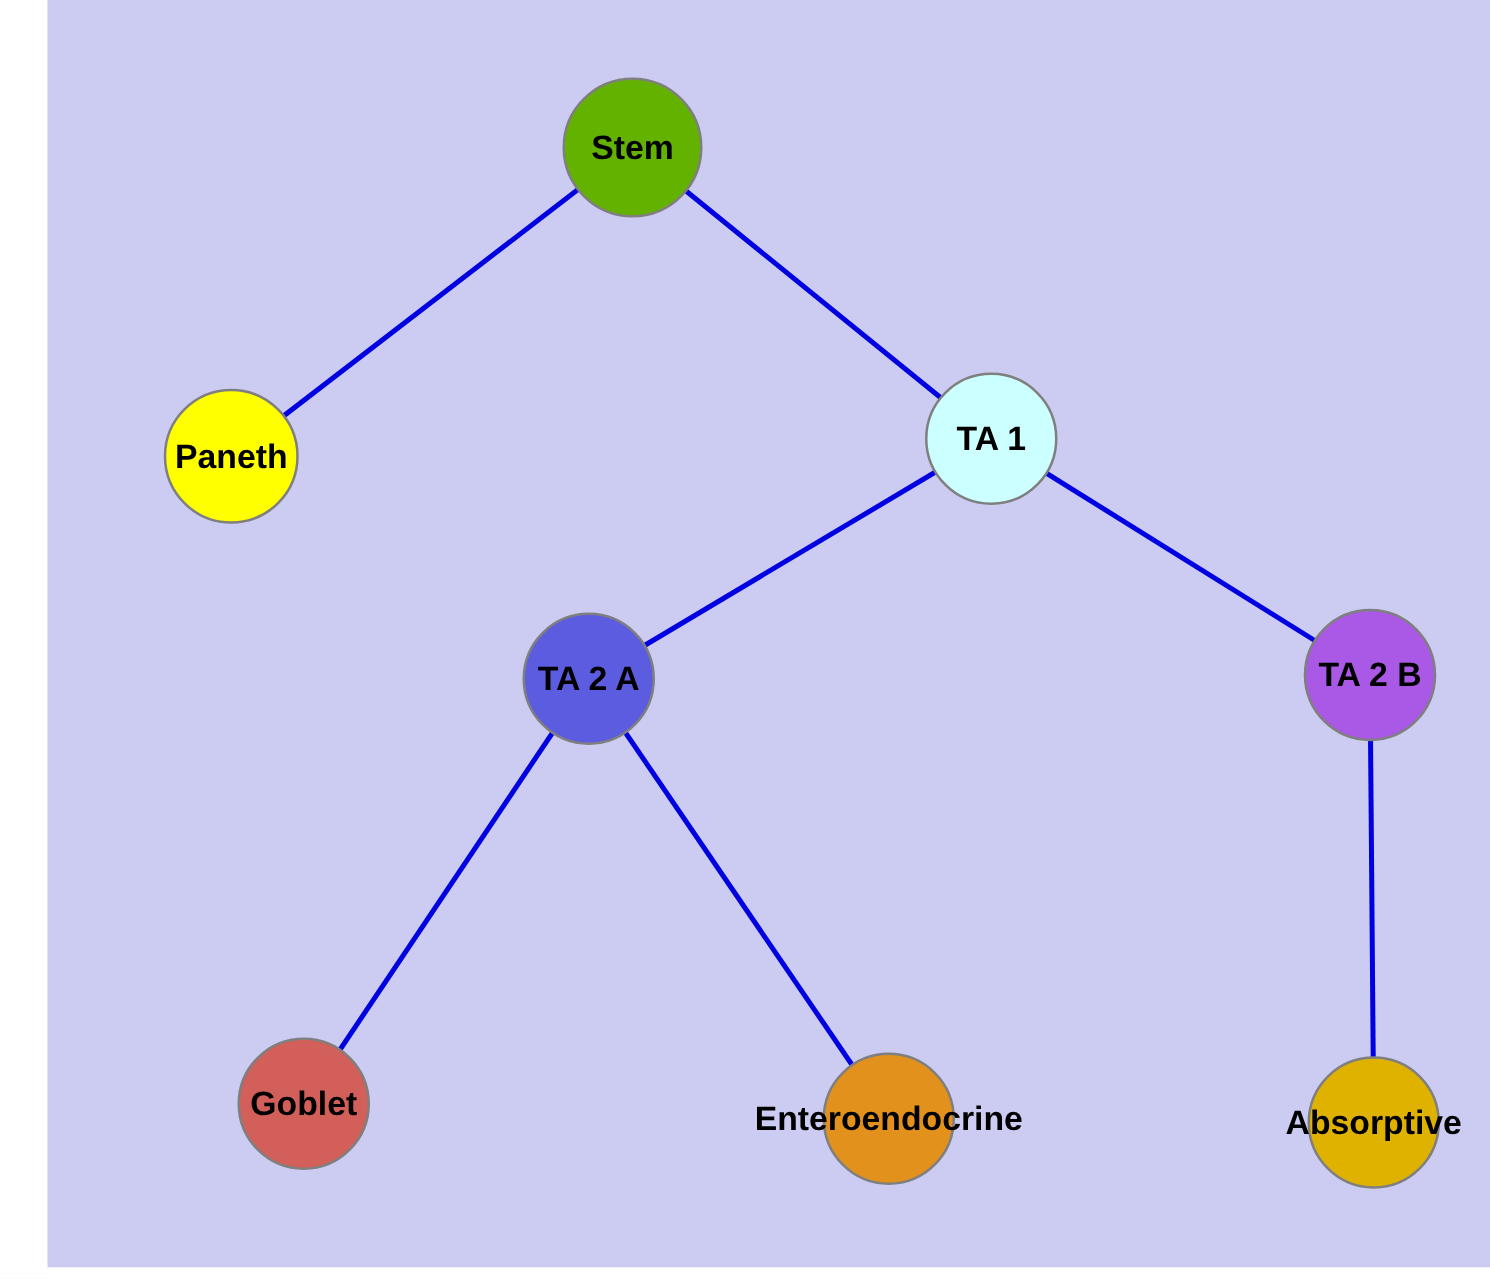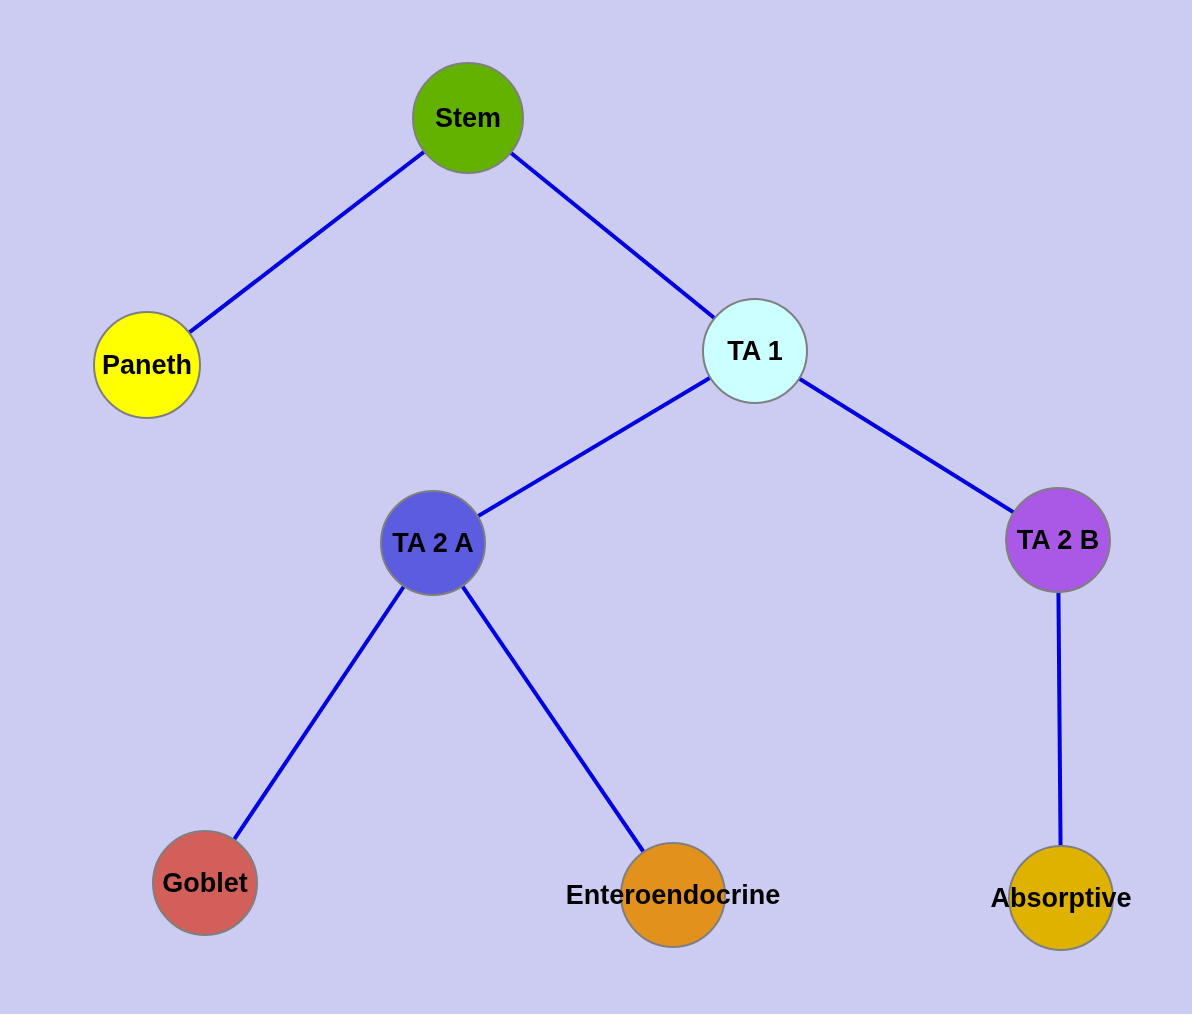--- a/index.html
+++ b/index.html
@@ -9,20 +9,21 @@
     height: 1023px;
     overflow: hidden;
     font-family: "Liberation Sans", sans-serif;
     background: #ffffff;
   }
   .stage {
     position: relative;
     width: 1100px;
     height: 1023px;
     background: #ffffff;
+    margin-left: 38px;
   }
   .canvas {
     position: absolute;
     top: 0;
     left: 0;
     width: 1192px;
     height: 1014px;
     background: #ccccf2;
   }
   svg.graph {

